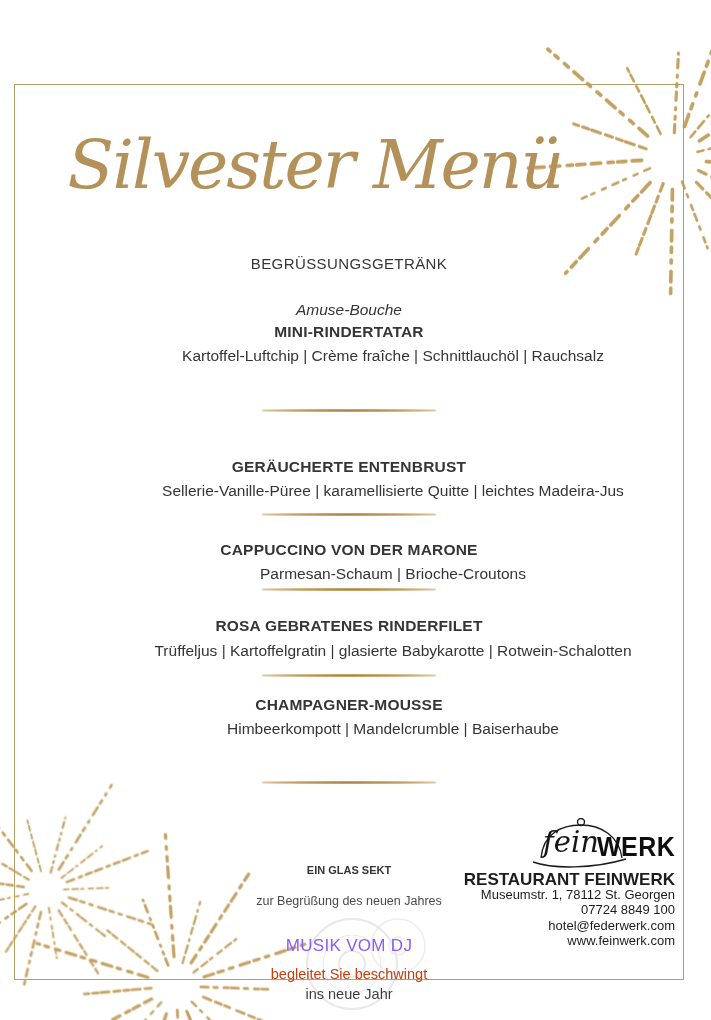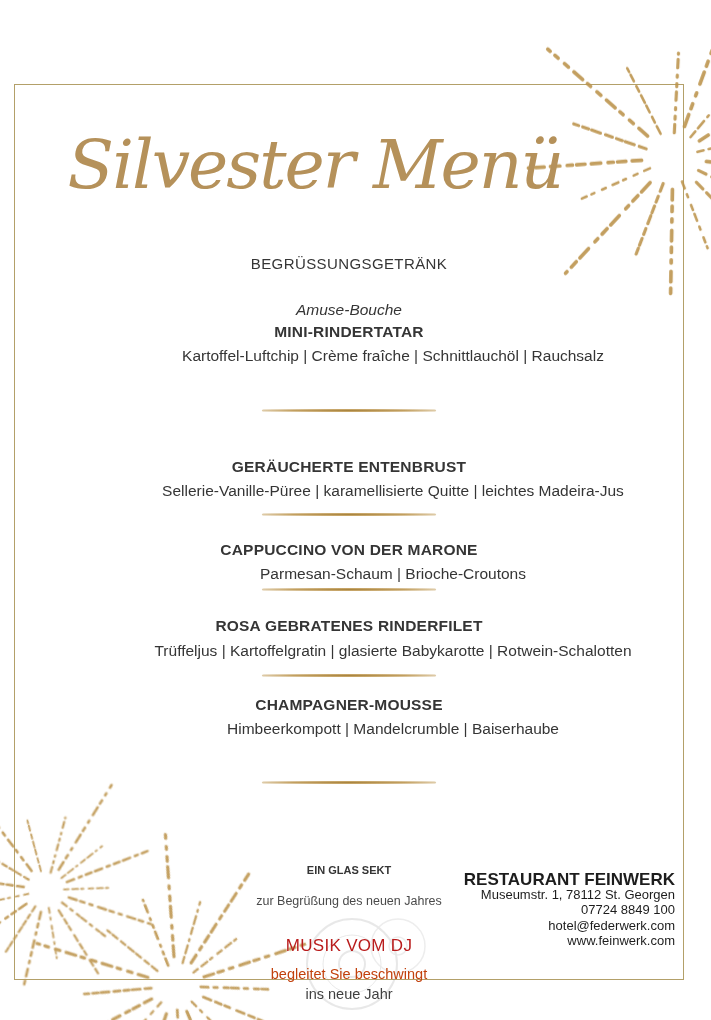--- a/index.html
+++ b/index.html
@@ -24,21 +24,21 @@
   .pretitle  { font-style:italic; font-size:15.5px; }
   .course-name { font-weight:bold; font-size:15.5px; letter-spacing:.2px; }
   .course-desc { font-size:15.5px;margin-left:44px; }
   .divider { display:flex; justify-content:center; }
   .divider i {
     display:block; width:174px; height:3px; border-radius:2px;
     background: radial-gradient(ellipse at center, #a9843f 0%, #c3a060 45%, rgba(195,160,96,.55) 70%, rgba(195,160,96,0) 100%);
   }
   .sekt-title { top:864px; font-weight:bold; font-size:11px; }
   .sekt-sub   { top:846px; font-size:12.5px; color:#4a4a4a;margin-top:48px; }
-  .musik-title { top:936px; font-size:17px; letter-spacing:.3px; color:#b91c1c; }
+  .musik-title { top:936px; font-size:17px; letter-spacing:.3px; color:#8b5cf6; }
   .musik-l1   { top:966px; font-size:14.5px; color:#c2410c; }
   .musik-l2   { top:986px; font-size:14.5px; color:#3f3f3f; }
 
   .logo { position:absolute; top:818px; right:36px; width:142px; height:52px; }
   .logo .cloche { position:absolute; left:-2px; top:0; }
   .logo .fein {
     position:absolute; left:10px; top:7px; font-family:"DejaVu Serif", serif;
     font-style:italic; font-size:29px; color:#161616;
   }
   .logo .werk {
@@ -141,20 +141,31 @@
         <i></i>
       </div>
 
     <div class="row sekt-title">EIN GLAS SEKT</div>
     <div class="row sekt-sub">zur Begrüßung des neuen Jahres</div>
 
     <div class="row musik-title">MUSIK VOM DJ</div>
     <div class="row musik-l1">begleitet Sie beschwingt</div>
     <div class="row musik-l2">ins neue Jahr</div>
 
+    <div class="logo">
+      <svg class="cloche" width="100" height="52" viewBox="0 0 100 52">
+        <g stroke="#1c1c1c" stroke-width="1.4" fill="none">
+          <path d="M10,40 C12,16 30,7 50,7 C70,7 88,18 91,40"></path>
+          <circle cx="50" cy="4" r="3.5"></circle>
+          <path d="M2,44 C22,51 62,51 95,41"></path>
+        </g>
+      </svg>
+      <span class="fein">fein</span>
+      <span class="werk">WERK</span>
+    </div>
 
     <div class="contact">
       <div class="rname">RESTAURANT FEINWERK</div>
       <div>Museumstr. 1, 78112 St. Georgen</div>
       <div>07724 8849 100</div>
       <div>hotel@federwerk.com</div>
       <div>www.feinwerk.com</div>
     </div>
 
   </div>

